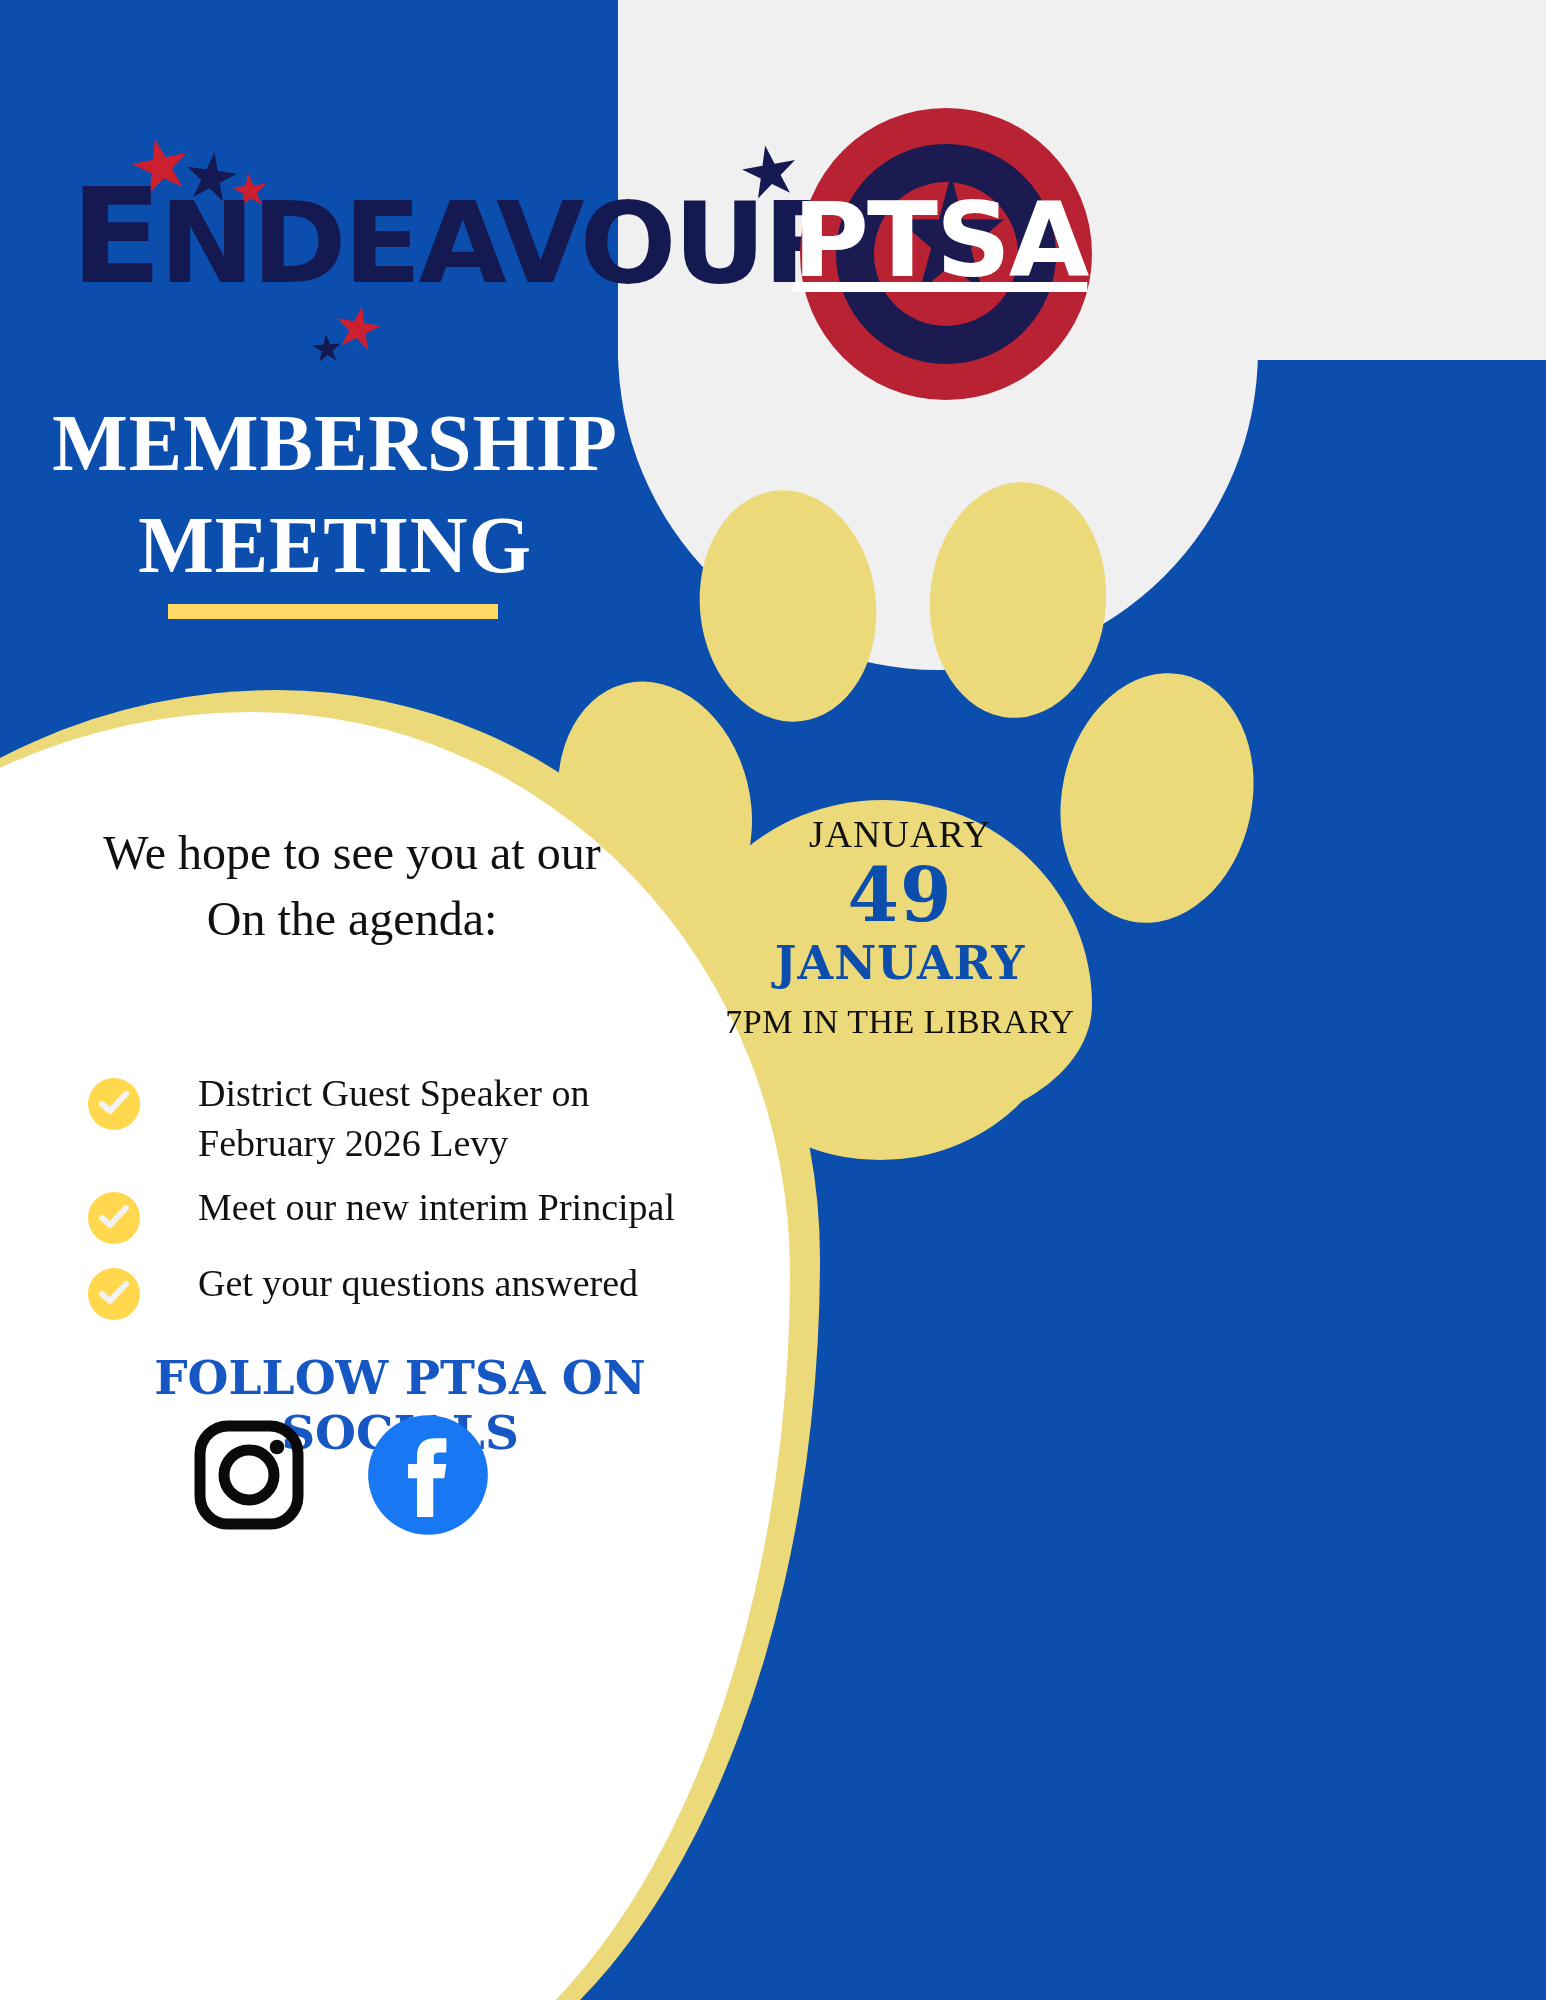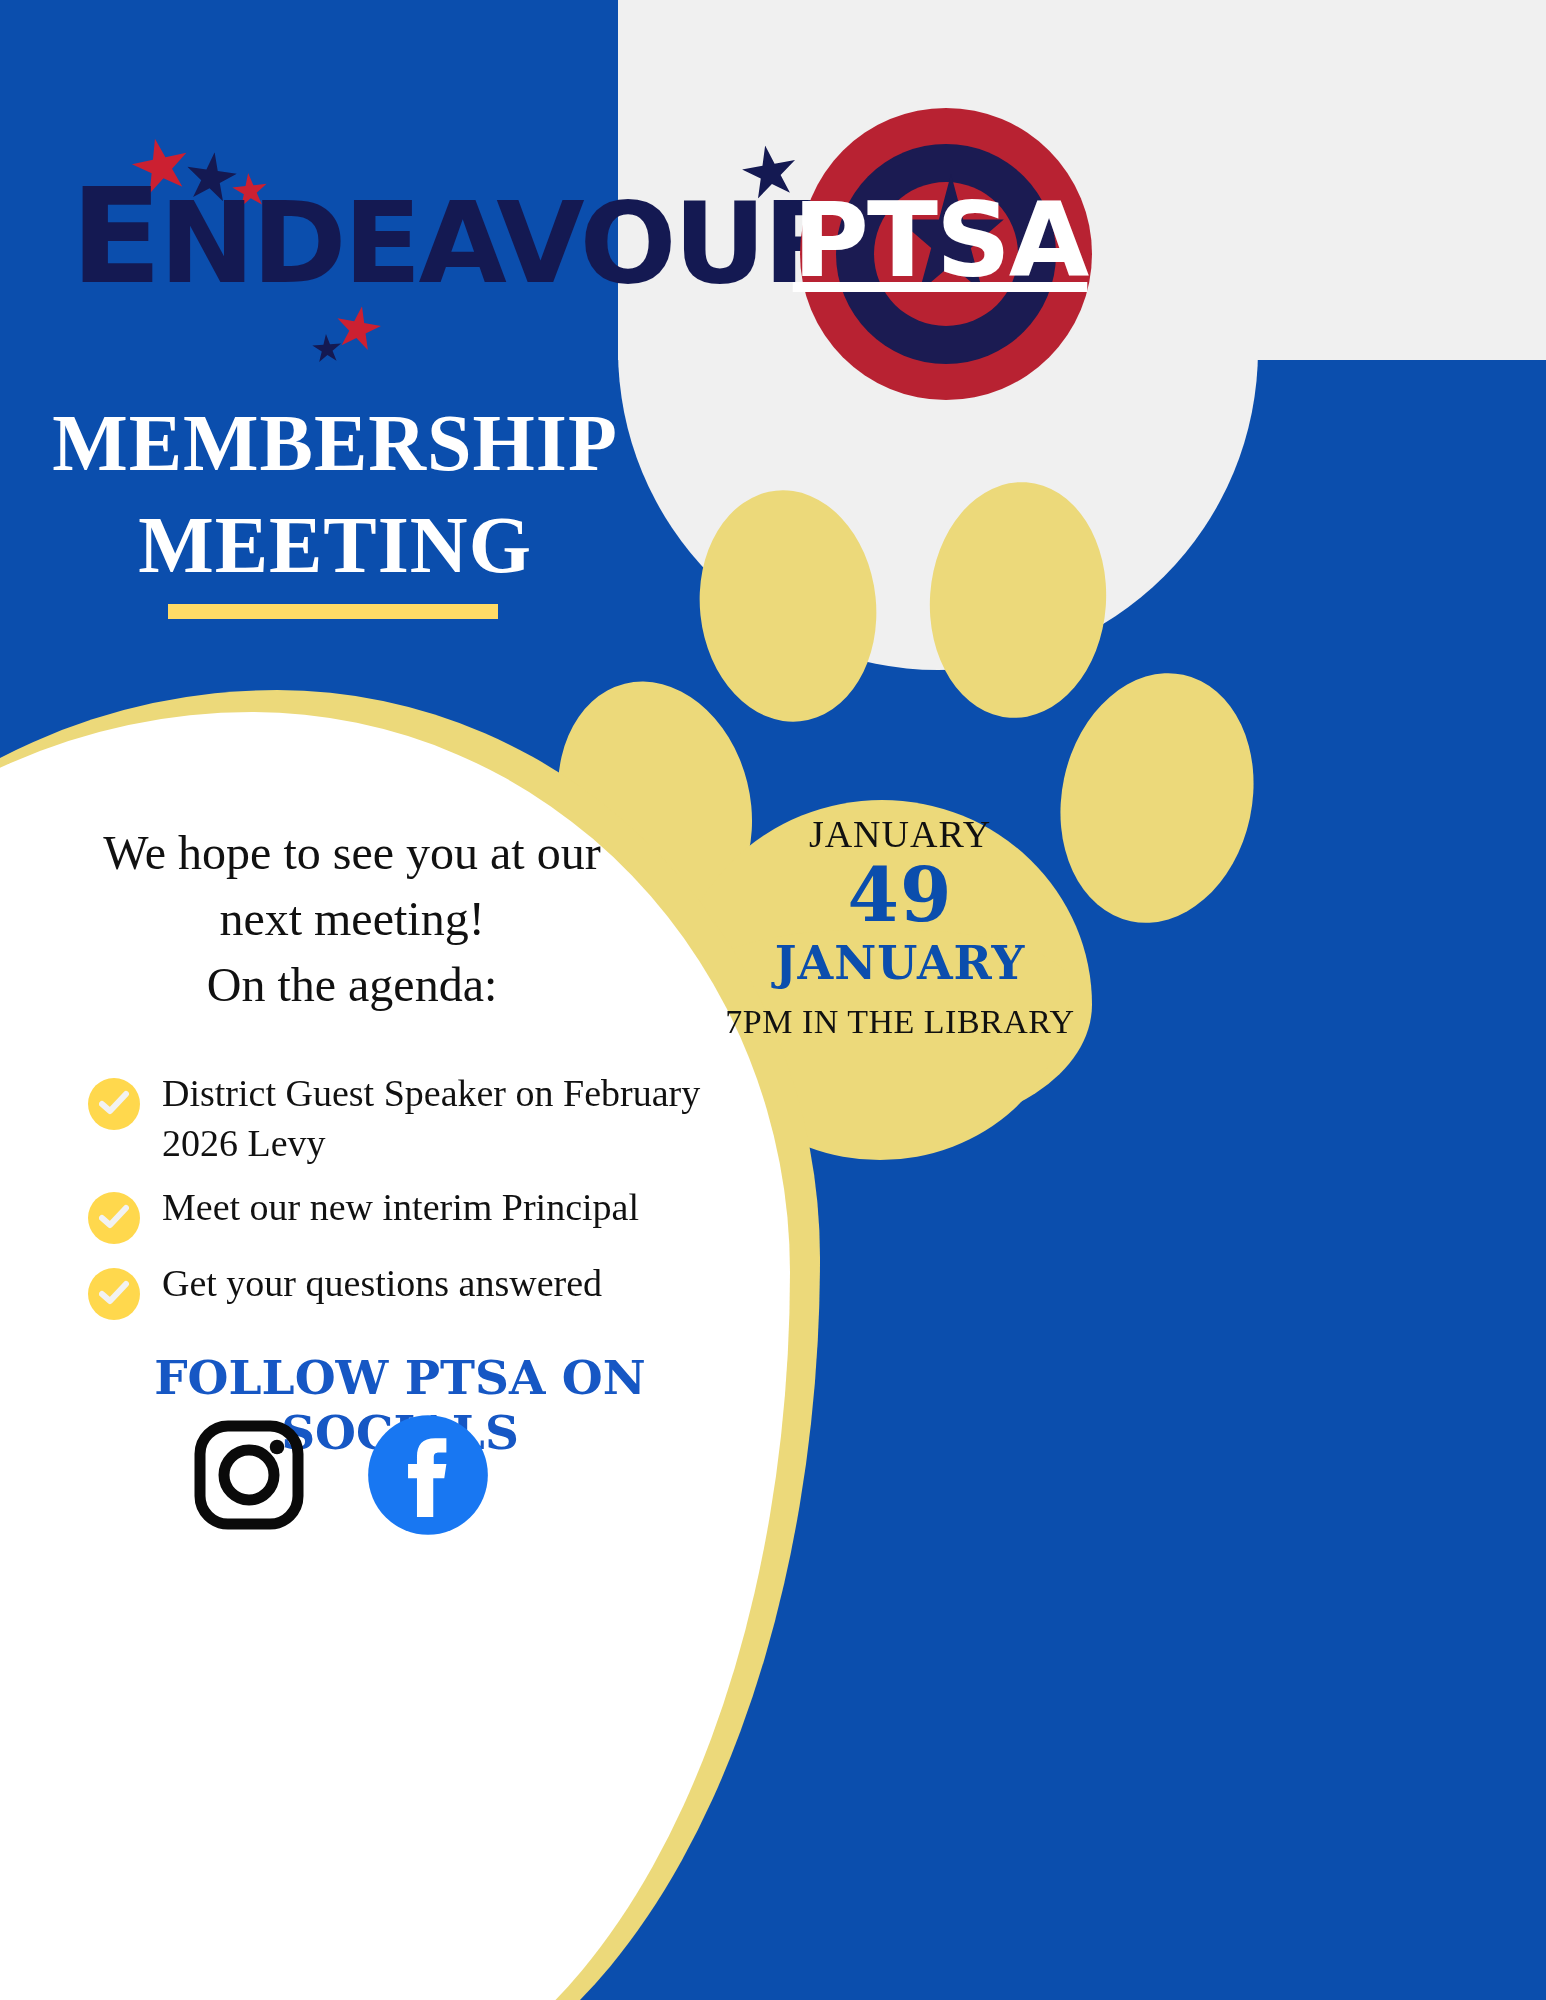--- a/index.html
+++ b/index.html
@@ -201,20 +201,21 @@
   .agenda {
     position: absolute;
     left: 88px;
     top: 1068px;
     width: 640px;
   }
   .agenda-item {
     display: flex;
     align-items: flex-start;
     margin-bottom: 14px;
+    gap: 36px;
   }
   .check-badge {
     flex: 0 0 auto;
     width: 52px;
     height: 52px;
     border-radius: 50%;
     background: #ffd84d;
     margin-right: 22px;
     margin-top: 10px;
     position: relative;
@@ -325,21 +326,20 @@
   </div>
 
   <div class="headline">
     <div>MEMBERSHIP</div>
     <div>MEETING</div>
   </div>
   <div class="headline-rule"></div>
 
   <div class="intro">
     <div>We hope to see you at our</div>
-    <div>next meeting!</div>
     <div>On the agenda:</div>
   </div>
 
   <div class="agenda">
     <div class="agenda-item">
       <span class="check-badge">
         <svg width="30" height="28" viewBox="0 0 30 28">
             <path d="M3 14 L11 21 L27 4" stroke="#f2f2f2" stroke-width="6" fill="none" stroke-linecap="round" stroke-linejoin="round"></path>
           </svg>
       </span>

